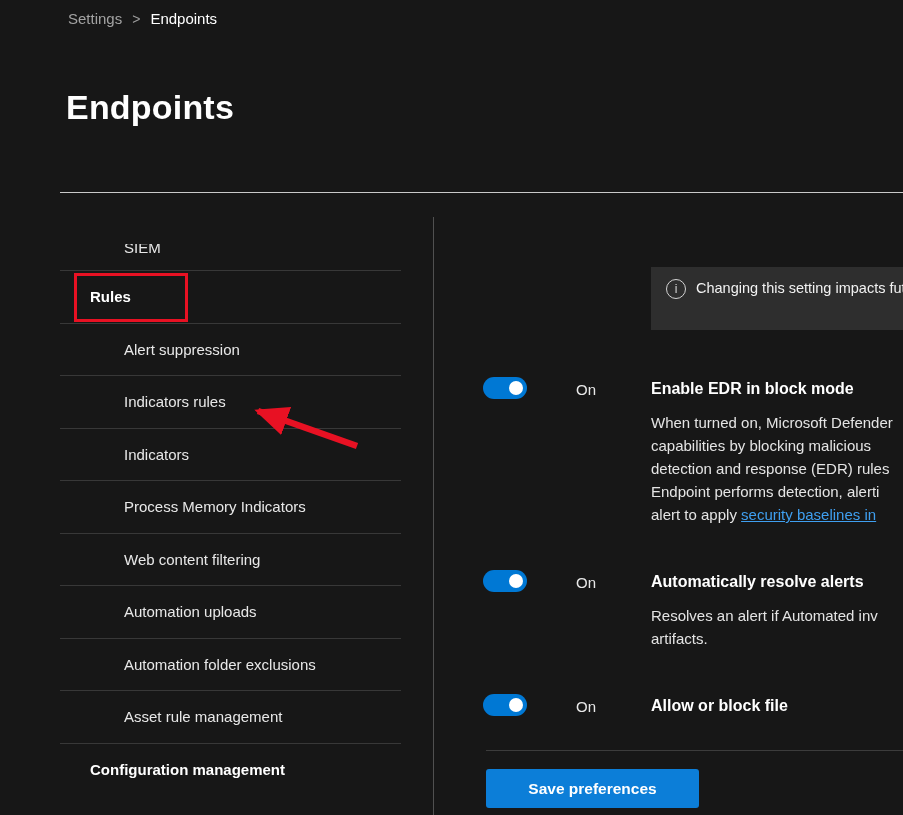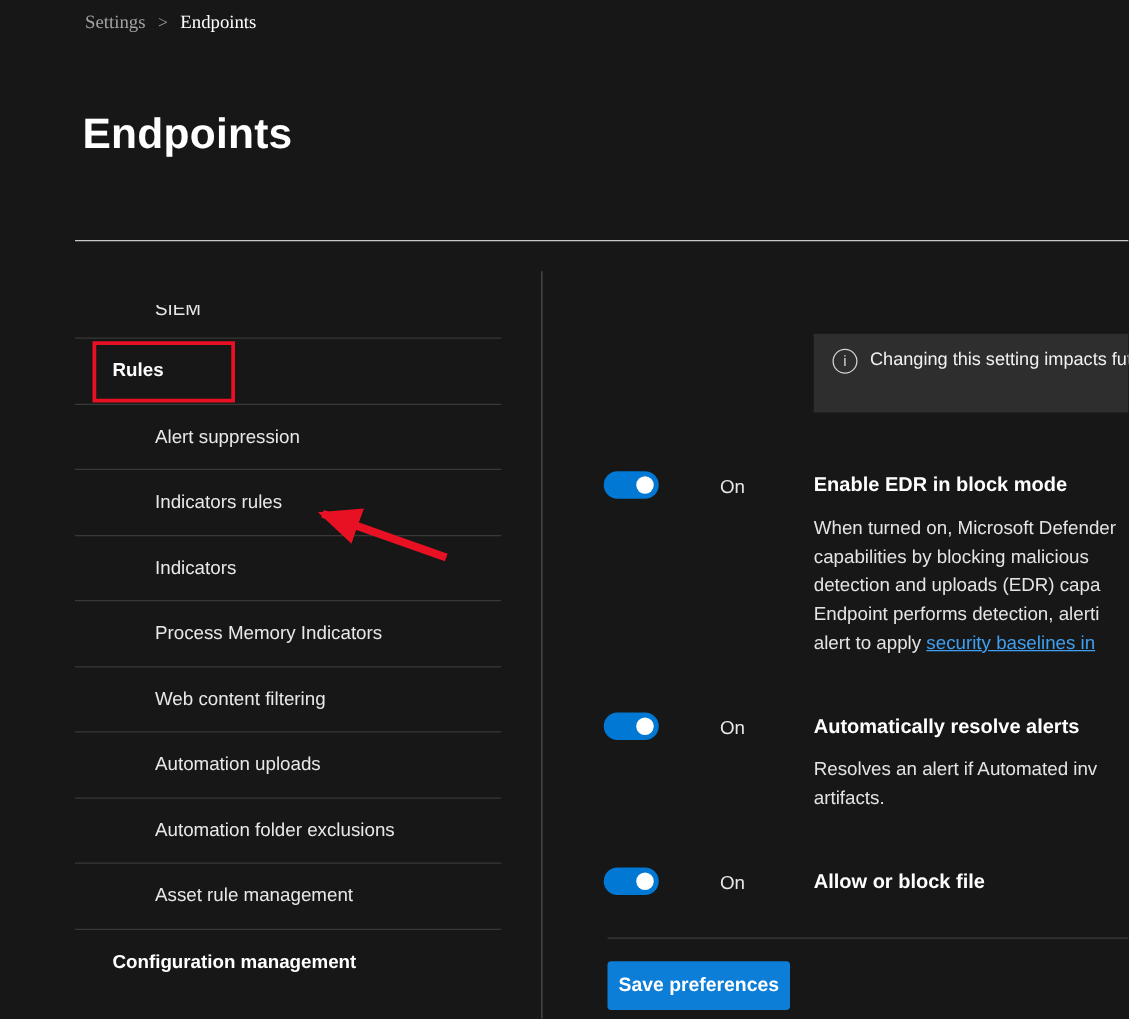--- a/index.html
+++ b/index.html
@@ -1,21 +1,21 @@
 <!DOCTYPE html>
 <html><head>
 <meta charset="utf-8">
 <style>
   html,body { margin:0; padding:0; background:#171717; }
   .page {
     position:relative; width:903px; height:815px; overflow:hidden;
     background:#171717; font-family:"Liberation Sans", sans-serif;
   }
   
-  .breadcrumb { position:absolute; left:68px; top:10px; display:flex; gap:10px; align-items:flex-end; font-size:15px;font-family:Liberation Serif, serif; }
+  .breadcrumb { position:absolute; left:68px; top:10px; display:flex; gap:10px; align-items:flex-end; font-size:15px; }
   .bc-root { color:#a3a3a3; cursor:pointer; }
   .bc-sep  { color:#9d9d9d; font-size:14px; }
   .bc-cur  { color:#ffffff; }
   
   .h1 { position:absolute; left:66px; top:88px; font-size:34px; font-weight:700; color:#ffffff; letter-spacing:.2px; }
   .top-rule { position:absolute; left:60px; top:192px; width:843px; height:1px; background:#c9c9c9; }
   .v-divider { position:absolute; left:433px; top:217px; width:1px; height:598px; background:#505050; }
   
   .sidebar { position:absolute; left:60px; top:217px; width:341px; }
   .siem-spacer { height:27px; }
@@ -43,21 +43,21 @@
   .on-label { position:absolute; left:540px; font-size:15px; color:#e8e8e8;margin-left:36px; }
   .on1 { top:381px; } .on2 { top:574px; } .on3 { top:698px; }
   .setting-title { position:absolute; left:651px; width:252px; font-size:16px; font-weight:700; color:#ffffff;
                    white-space:nowrap; overflow:hidden; }
   .st1 { top:380px; } .st2 { top:573px; } .st3 { top:697px; }
   .desc { position:absolute; left:651px; width:252px; font-size:15px; color:#e4e4e4; line-height:23px; overflow:hidden; }
   .d1 { top:411px; } .d2 { top:604px; }
   .desc div { white-space:nowrap; }
   .link { color:#3f9ff0; text-decoration:underline; cursor:pointer; }
   .bottom-divider { position:absolute; left:486px; top:750px; width:417px; height:1px; background:#3c3c3c; }
-  .save-btn { position:absolute; left:486px; top:769px; width:146px; height:39px; background:#0c7ed8;
+  .save-btn { position:absolute; left:486px; top:769px; width:213px; height:39px; background:#0c7ed8;
               border:none; border-radius:3px; color:#ffffff; font-size:15.5px; font-weight:700;
               font-family:inherit; cursor:pointer; }
 </style>
 </head>
 <body>
 
 <div class="page">
 
   <div class="breadcrumb">
     <span class="bc-root">Settings</span>
@@ -113,21 +113,21 @@
   </div>
 
   <div class="toggle t1">
     <div class="knob"></div>
   </div>
   <span class="on-label on1">On</span>
   <div class="setting-title st1">Enable EDR in block mode</div>
   <div class="desc d1">
     <div>When turned on, Microsoft Defender</div>
     <div>capabilities by blocking malicious</div>
-    <div>detection and uploads (EDR) capa</div>
+    <div>detection and response (EDR) rules</div>
     <div>Endpoint performs detection, alerti</div>
     <div><span>alert to apply </span><span class="link">security baselines in</span></div>
   </div>
 
   <div class="toggle t2">
     <div class="knob"></div>
   </div>
   <span class="on-label on2">On</span>
   <div class="setting-title st2">Automatically resolve alerts</div>
   <div class="desc d2">

